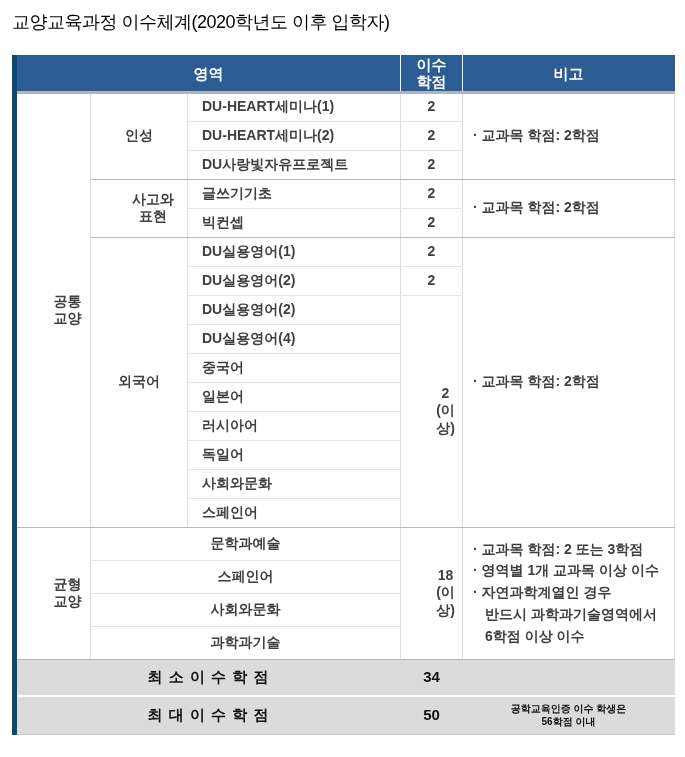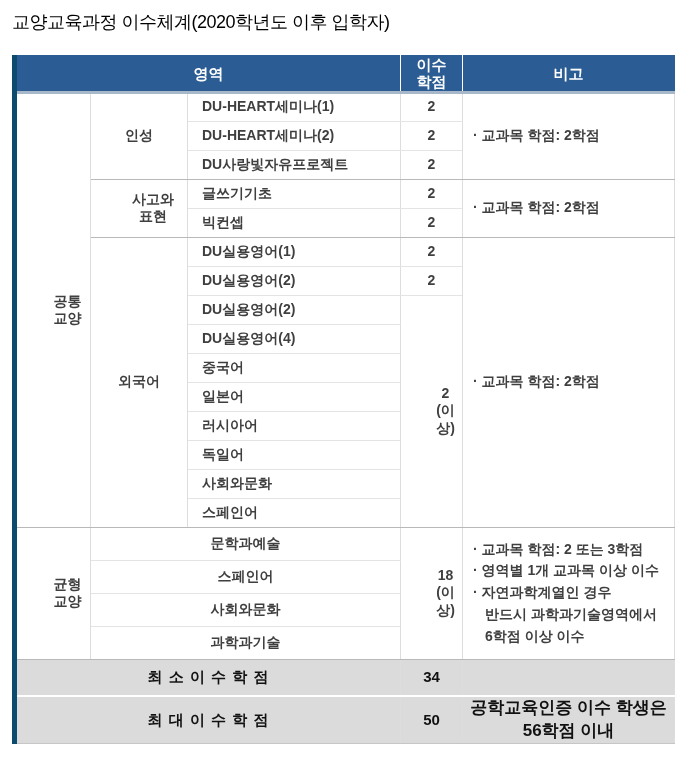--- a/index.html
+++ b/index.html
@@ -66,21 +66,21 @@
   td.prel{white-space:pre-line;padding-left:28px;}
   td.remark{text-align:left;padding-left:10px;font-size:14px;}
   .rline{display:block;line-height:1.55;}
   .rline.cont{padding-left:12px;}
 
   td.sum-label,td.sum-val,td.sum-remark{
     background:var(--summary-bg);
     font-weight:bold;color:#111111;font-size:15px;
   }
   td.sum-label{letter-spacing:1px;}
-  td.sum-remark{white-space:pre-line;line-height:1.35;font-size:17px;}
+  td.sum-remark{white-space:pre-line;line-height:1.35;font-size:10px;}
   tr.r-sum1 td{border-bottom:2px solid #FFFFFF;border-top:1px solid var(--border-group);}
   tr.r-sum2 td{border-bottom:1px solid #C6C6C6;}
 </style>
 </head>
 <body>
 
 <h1 class="page-title">교양교육과정 이수체계(2020학년도 이후 입학자)</h1>
 
 <table class="curriculum">
   <colgroup>

